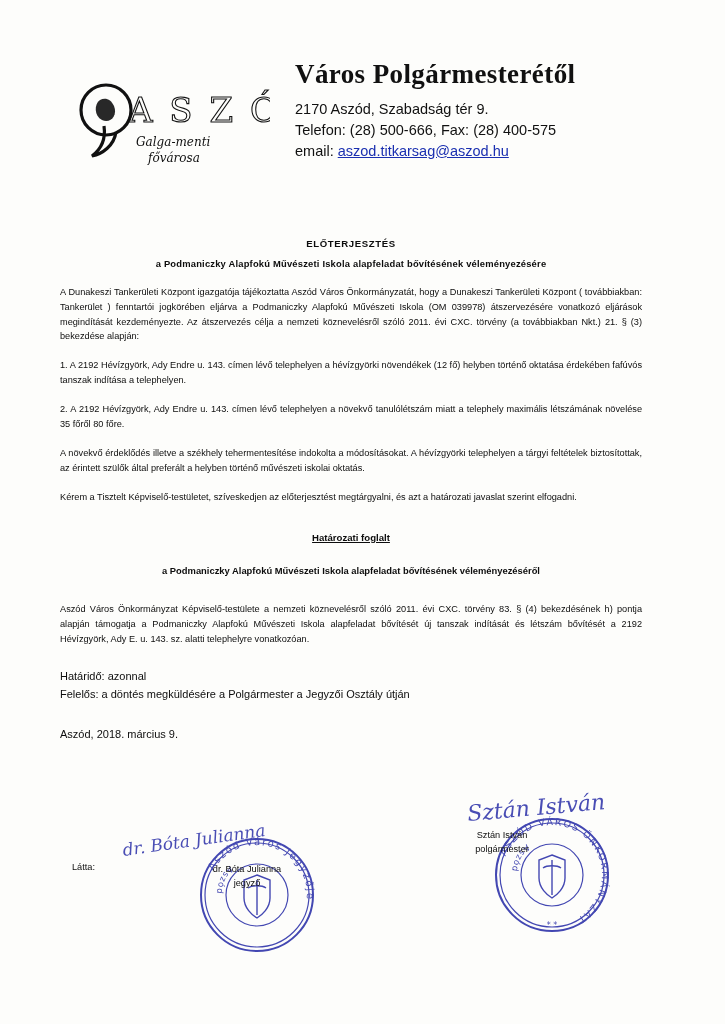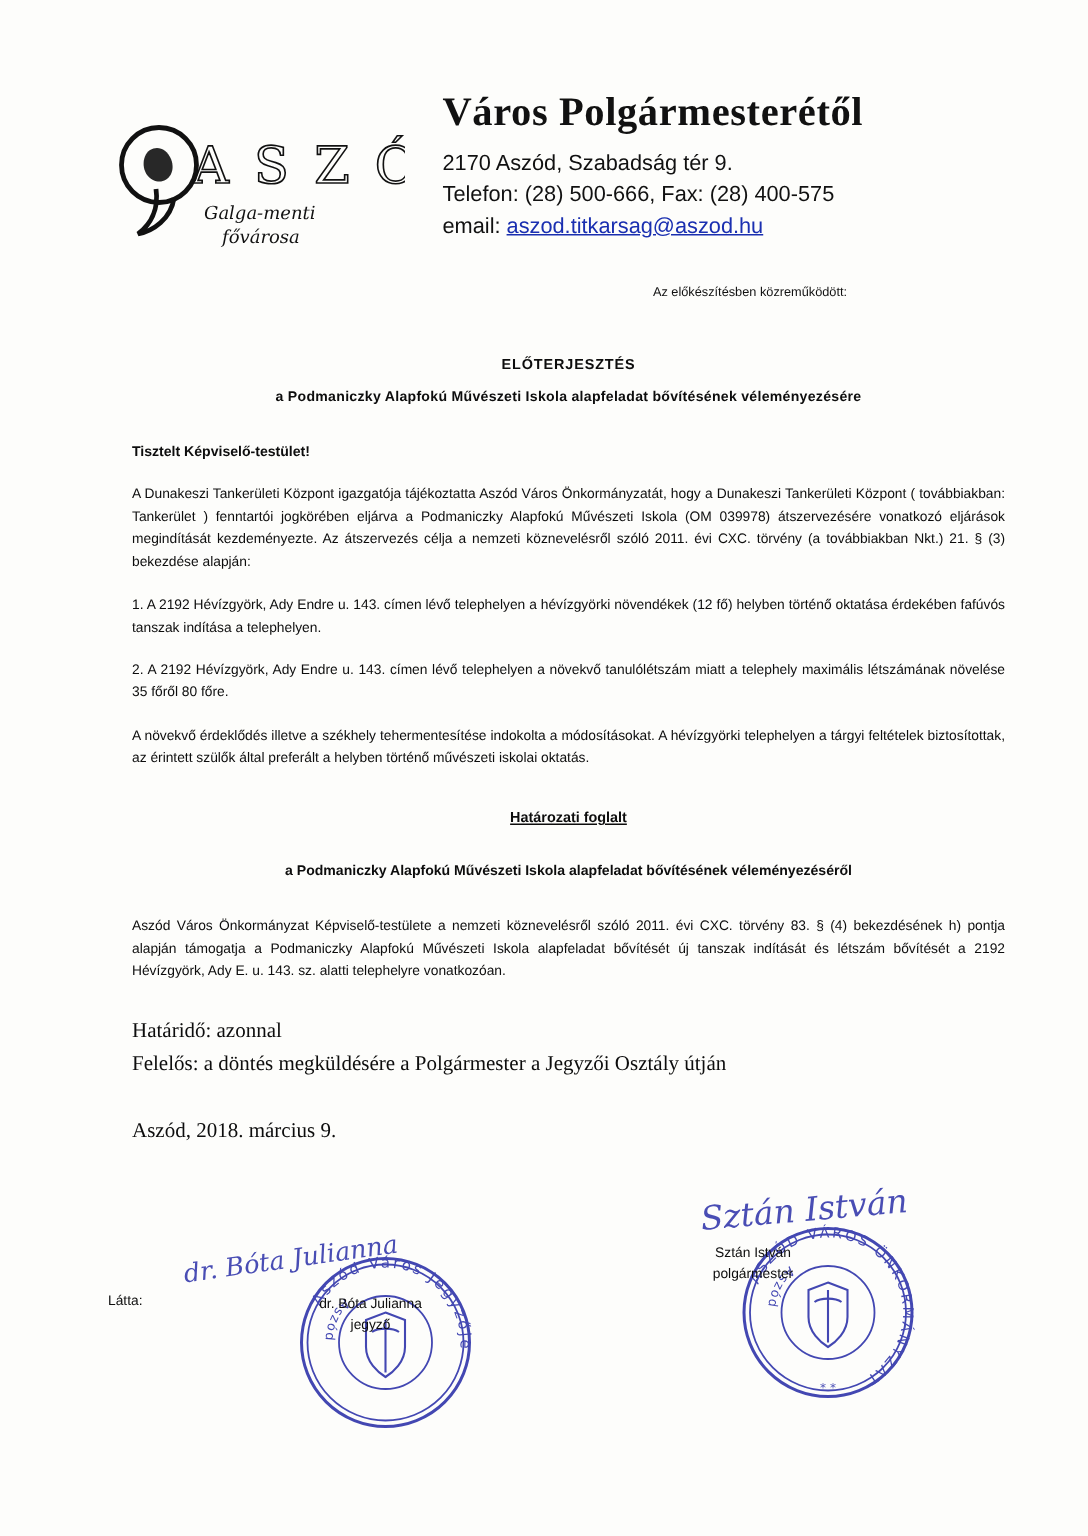--- a/index.html
+++ b/index.html
@@ -79,21 +79,21 @@
     width: 260px;
     text-align: center;
     font-size: 8.5px;
     color: #111;
     line-height: 1.5;
   }
 
   
   .body {
     position: absolute;
-    left: 88px;
+    left: 60px;
     top: 236px;
     width: 582px;
     font-size: 9.2px;
     color: #0d0d0d;
     line-height: 1.62;
     text-align: justify;
   }
   .title-1 {
     text-align: center;
     font-weight: bold;
@@ -121,21 +121,21 @@
     margin-top: 25px;
   }
   .res-head {
     text-align: center;
     font-weight: bold;
     font-size: 9.4px;
     line-height: 1.75;
     margin-top: 18px;
   }
   .small-block { margin-top: 22px; }
-  .line-small { font-size: 14px; line-height: 1.62; font-family: Liberation Serif, serif; }
+  .line-small { font-size: 11px; line-height: 1.62; }
 
   
   .sig-area {
     position: absolute;
     left: 72px;
     top: 800px;
     width: 582px;
     height: 180px;
   }
   .sig-right {
@@ -232,39 +232,38 @@
         <div class="head-line">2170 Aszód, Szabadság tér 9.</div>
         <div class="head-line">Telefon: (28) 500-666, Fax: (28) 400-575</div>
         <div class="head-line email-row">
           <span>email:</span>
           <a href="#">aszod.titkarsag@aszod.hu</a>
         </div>
       </div>
     </div>
 
     <div class="prep">
-      <div>Az előkészítésben közreműködött:</div>
     </div>
 
     <div class="body">
 
       <div class="title-1">ELŐTERJESZTÉS</div>
       <div class="title-2">a  Podmaniczky  Alapfokú  Művészeti  Iskola  alapfeladat  bővítésének   véleményezésére</div>
 
-      <div class="salut">Tisztelt Képviselő-testület!</div>
 
       <div class="para">A Dunakeszi Tankerületi Központ igazgatója tájékoztatta Aszód Város Önkormányzatát, hogy a Dunakeszi Tankerületi Központ ( továbbiakban: Tankerület ) fenntartói jogkörében eljárva a Podmaniczky Alapfokú Művészeti Iskola (OM 039978) átszervezésére vonatkozó eljárások megindítását kezdeményezte. Az átszervezés célja a nemzeti köznevelésről szóló 2011. évi CXC. törvény (a továbbiakban Nkt.) 21. § (3) bekezdése alapján:</div>
 
       <div class="para">1. A 2192 Hévízgyörk, Ady Endre u. 143. címen lévő telephelyen a hévízgyörki növendékek (12 fő) helyben történő oktatása érdekében fafúvós tanszak indítása a telephelyen.</div>
 
       <div class="para">2. A 2192 Hévízgyörk, Ady Endre u. 143. címen lévő telephelyen a növekvő tanulólétszám miatt a telephely maximális létszámának növelése 35 főről 80 főre.</div>
 
       <div class="para">A növekvő érdeklődés illetve a székhely tehermentesítése indokolta a módosításokat. A hévízgyörki telephelyen a tárgyi feltételek biztosítottak, az érintett szülők által preferált a helyben történő művészeti iskolai oktatás.</div>
 
 
+      <div class="para">Kérem a Tisztelt Képviselő-testületet, szíveskedjen az előterjesztést megtárgyalni, és azt a határozati javaslat szerint elfogadni.</div>
 
       <div class="hatar-title">Határozati foglalt</div>
 
       <div class="res-head">
         <div>a  Podmaniczky  Alapfokú  Művészeti  Iskola  alapfeladat  bővítésének  véleményezéséről</div>
       </div>
 
       <div class="para" style="margin-top:22px;">Aszód Város Önkormányzat Képviselő-testülete a nemzeti köznevelésről szóló 2011. évi CXC. törvény  83. § (4) bekezdésének h) pontja alapján támogatja a  Podmaniczky Alapfokú Művészeti Iskola alapfeladat bővítését  új tanszak indítását és létszám bővítését a  2192 Hévízgyörk, Ady E. u. 143. sz. alatti  telephelyre vonatkozóan.</div>
 
       <div class="small-block line-small">Határidő: azonnal</div>

